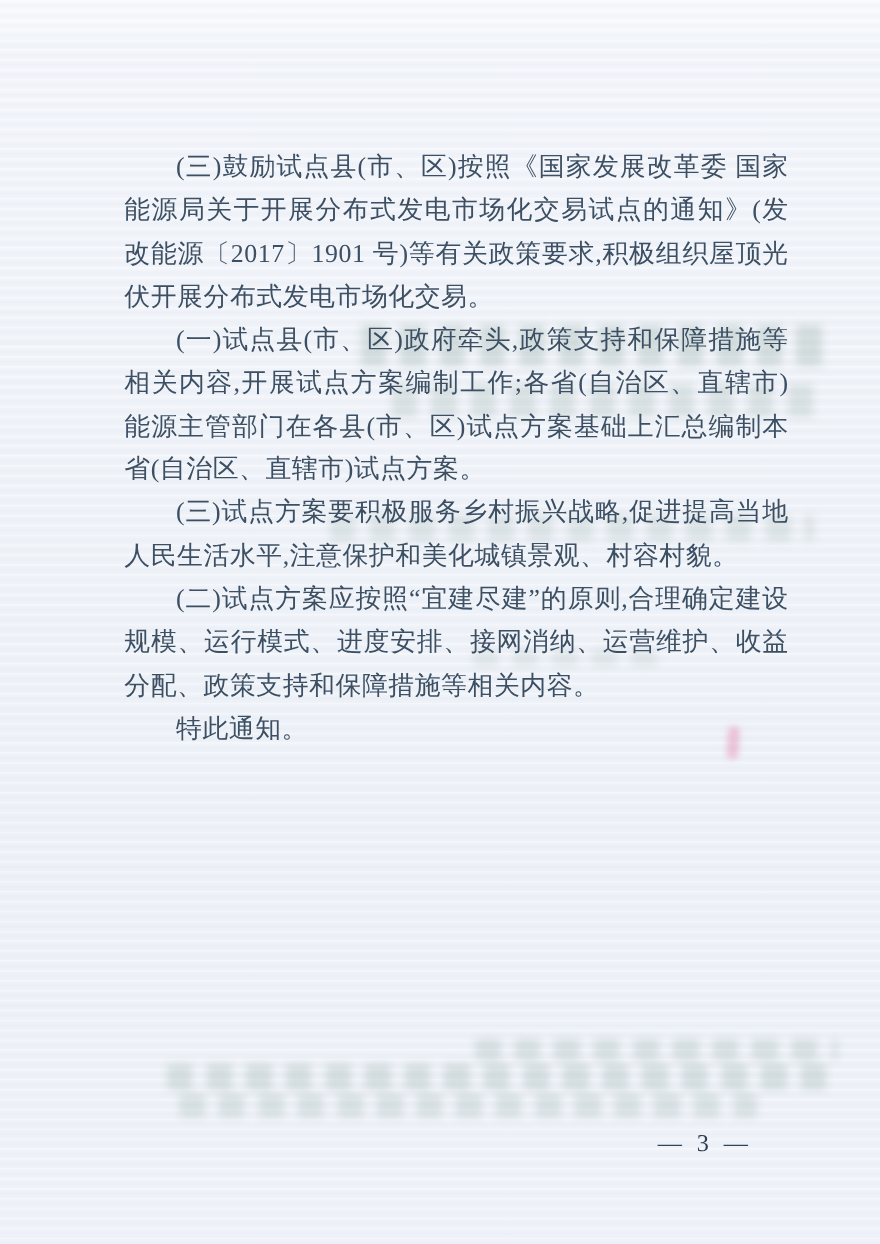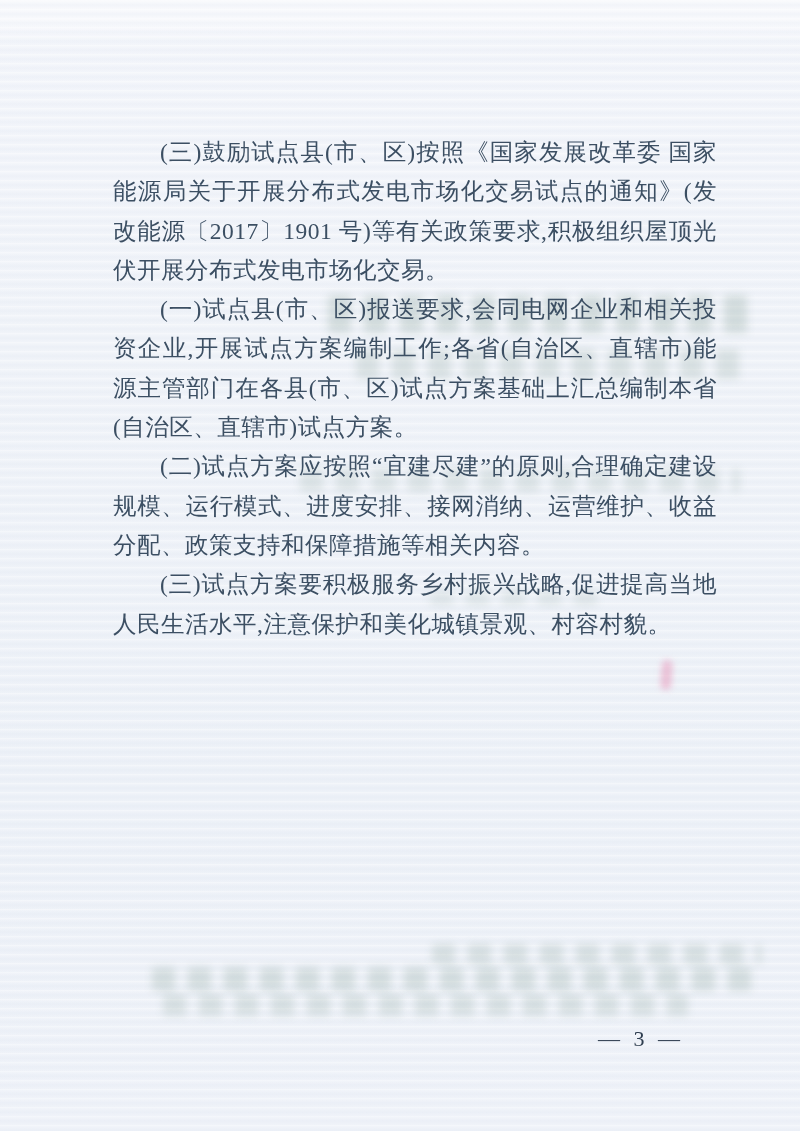--- a/index.html
+++ b/index.html
@@ -96,20 +96,21 @@
   <div class="ghost g2"></div>
   <div class="ghost g3"></div>
   <div class="ghost g4"></div>
   <div class="ghost g5"></div>
   <div class="ghost g6"></div>
   <div class="ghost g7"></div>
   <div class="pink-smudge"></div>
 
   <div class="content">
     <p>(三)鼓励试点县(市、区)按照《国家发展改革委 国家能源局关于开展分布式发电市场化交易试点的通知》(发改能源〔2017〕1901 号)等有关政策要求,积极组织屋顶光伏开展分布式发电市场化交易。</p>
-    <p>(一)试点县(市、区)报送要求,会同电网企业和相关投资企业,开展试点方案编制工作;各省(自治区、直辖市)能源主管部门在各县(市、区)试点方案基础上汇总编制本省(自治区、直辖市)试点方案。</p>
+    <p>(一)试点县(市、区)政府牵头,政策支持和保障措施等相关内容,开展试点方案编制工作;各省(自治区、直辖市)能源主管部门在各县(市、区)试点方案基础上汇总编制本省(自治区、直辖市)试点方案。</p>
+    <p>(三)试点方案要积极服务乡村振兴战略,促进提高当地人民生活水平,注意保护和美化城镇景观、村容村貌。</p>
     <p>(二)试点方案应按照“宜建尽建”的原则,合理确定建设规模、运行模式、进度安排、接网消纳、运营维护、收益分配、政策支持和保障措施等相关内容。</p>
-    <p>(三)试点方案要积极服务乡村振兴战略,促进提高当地人民生活水平,注意保护和美化城镇景观、村容村貌。</p>
+    <p>特此通知。</p>
   </div>
 
   <div class="page-number">— 3 —</div>
 
 </div>
 
 </body></html>

